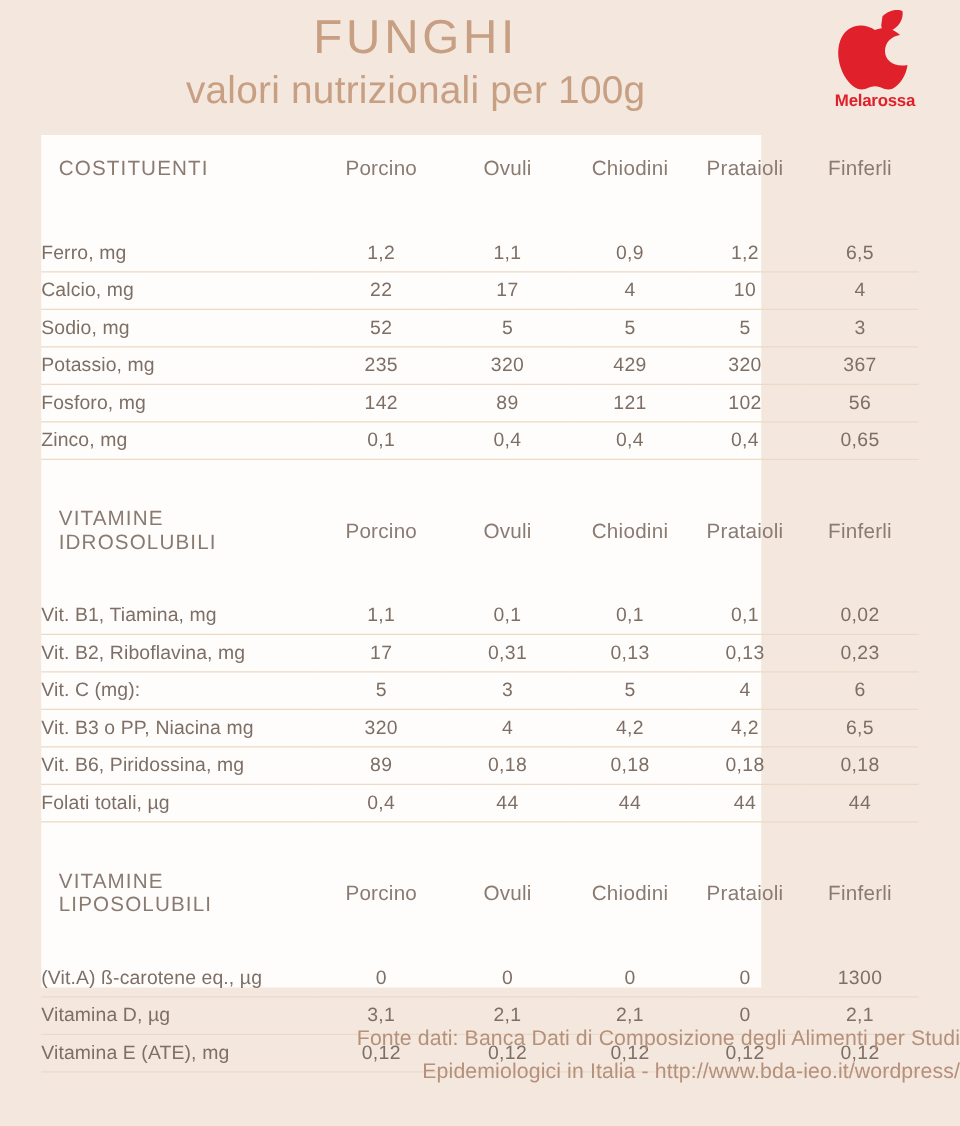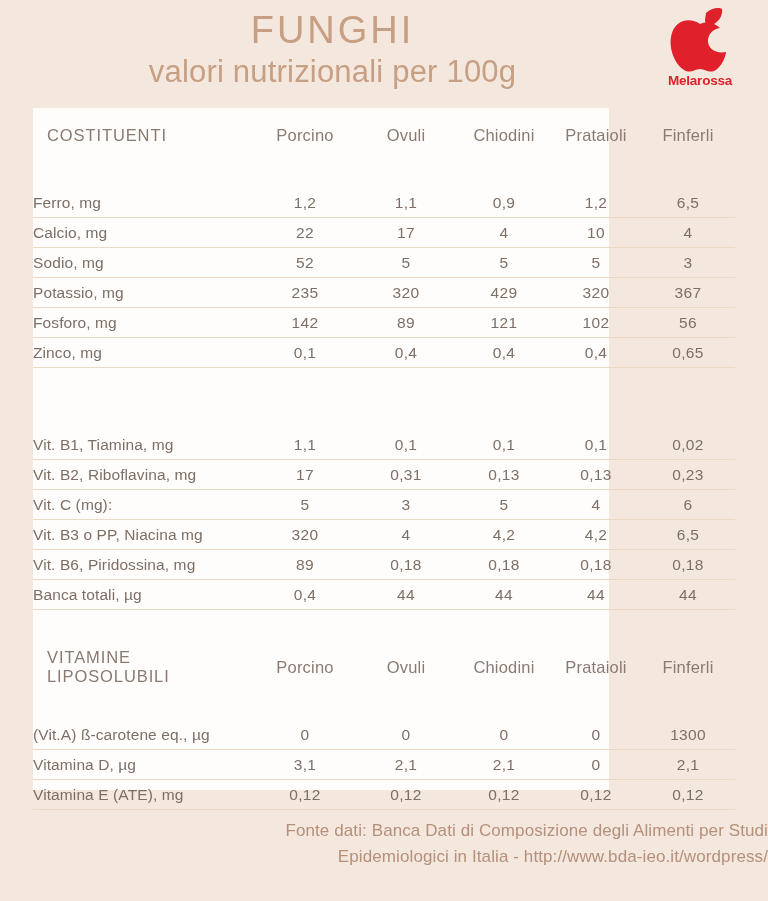--- a/index.html
+++ b/index.html
@@ -241,20 +241,28 @@
           <td class="lbl">Zinco, mg</td>
           <td class="val">0,1</td>
           <td class="val">0,4</td>
           <td class="val">0,4</td>
           <td class="val">0,4</td>
           <td class="val">0,65</td>
         </tr>
         <tr class="gap">
           <td colspan="6"></td>
         </tr>
+        <tr class="section-head">
+          <td class="lbl">VITAMINE IDROSOLUBILI</td>
+          <td class="val">Porcino</td>
+          <td class="val">Ovuli</td>
+          <td class="val">Chiodini</td>
+          <td class="val">Prataioli</td>
+          <td class="val">Finferli</td>
+        </tr>
         <tr class="spacer">
           <td colspan="6"></td>
         </tr>
         <tr class="data-row first">
           <td class="lbl">Vit. B1, Tiamina, mg</td>
           <td class="val">1,1</td>
           <td class="val">0,1</td>
           <td class="val">0,1</td>
           <td class="val">0,1</td>
           <td class="val">0,02</td>
@@ -285,21 +293,21 @@
         </tr>
         <tr class="data-row">
           <td class="lbl">Vit. B6, Piridossina, mg</td>
           <td class="val">89</td>
           <td class="val">0,18</td>
           <td class="val">0,18</td>
           <td class="val">0,18</td>
           <td class="val">0,18</td>
         </tr>
         <tr class="data-row last-of-section">
-          <td class="lbl">Banca totali, µg</td>
+          <td class="lbl">Folati totali, µg</td>
           <td class="val">0,4</td>
           <td class="val">44</td>
           <td class="val">44</td>
           <td class="val">44</td>
           <td class="val">44</td>
         </tr>
         <tr class="gap">
           <td colspan="6"></td>
         </tr>
         <tr class="section-head">

